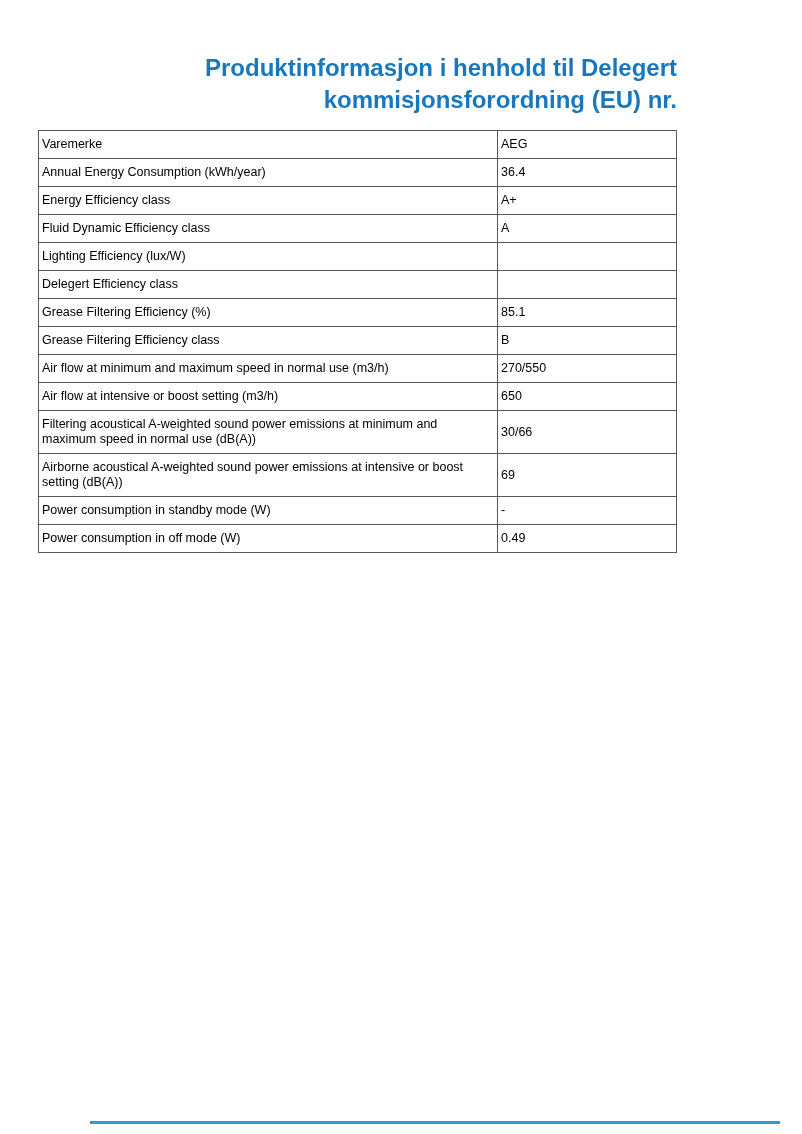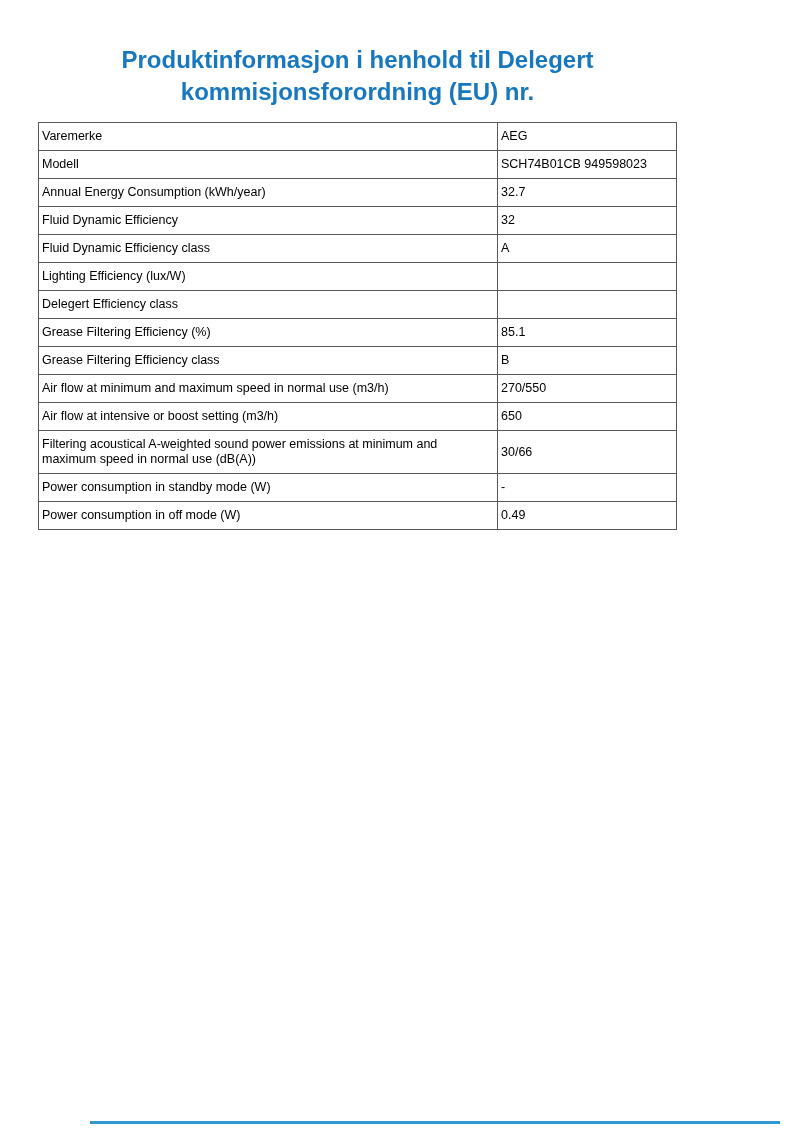--- a/index.html
+++ b/index.html
@@ -15,25 +15,25 @@
     color: #000000;
     overflow: hidden;
   }
   .content {
     position: absolute;
     left: 38px;
     top: 40px;
     width: 639px;
   }
   .doc-title {
-    text-align: center;
+    text-align: right;
     font-size: 24px;
     font-weight: bold;
     line-height: 32px;
-    margin: 4px 0 14px 0;
+    margin: 12px 0 14px 0;
   }
   .doc-title .line {
     display: block;
   }
   table.product-table {
     width: 100%;
     border-collapse: collapse;
     table-layout: fixed;
     padding-left: 42px;
   }
@@ -64,30 +64,26 @@
     <span class="line">kommisjonsforordning (EU) nr.</span>
   </h1>
 
   <table class="product-table">
     <tbody id="table-body">
         <tr>
           <td class="label-cell">Varemerke</td>
           <td class="value-cell">AEG</td>
         </tr>
         <tr>
-          <td class="label-cell">Modell</td>
-          <td class="value-cell">SCH74B01CB 949598023</td>
+          <td class="label-cell">Annual Energy Consumption (kWh/year)</td>
+          <td class="value-cell">36.4</td>
         </tr>
         <tr>
-          <td class="label-cell">Annual Energy Consumption (kWh/year)</td>
-          <td class="value-cell">32.7</td>
-        </tr>
-        <tr>
-          <td class="label-cell">Fluid Dynamic Efficiency</td>
-          <td class="value-cell">32</td>
+          <td class="label-cell">Energy Efficiency class</td>
+          <td class="value-cell">A+</td>
         </tr>
         <tr>
           <td class="label-cell">Fluid Dynamic Efficiency class</td>
           <td class="value-cell">A</td>
         </tr>
         <tr>
           <td class="label-cell">Lighting Efficiency (lux/W)</td>
           <td class="value-cell"></td>
         </tr>
         <tr>
@@ -108,20 +104,24 @@
         </tr>
         <tr>
           <td class="label-cell">Air flow at intensive or boost setting (m3/h)</td>
           <td class="value-cell">650</td>
         </tr>
         <tr>
           <td class="label-cell">Filtering acoustical A-weighted sound power emissions at minimum and maximum speed in normal use (dB(A))</td>
           <td class="value-cell">30/66</td>
         </tr>
         <tr>
+          <td class="label-cell">Airborne acoustical A-weighted sound power emissions at intensive or boost setting (dB(A))</td>
+          <td class="value-cell">69</td>
+        </tr>
+        <tr>
           <td class="label-cell">Power consumption in standby mode (W)</td>
           <td class="value-cell">-</td>
         </tr>
         <tr>
           <td class="label-cell">Power consumption in off mode (W)</td>
           <td class="value-cell">0.49</td>
         </tr>
       </tbody>
   </table>
 </div>

